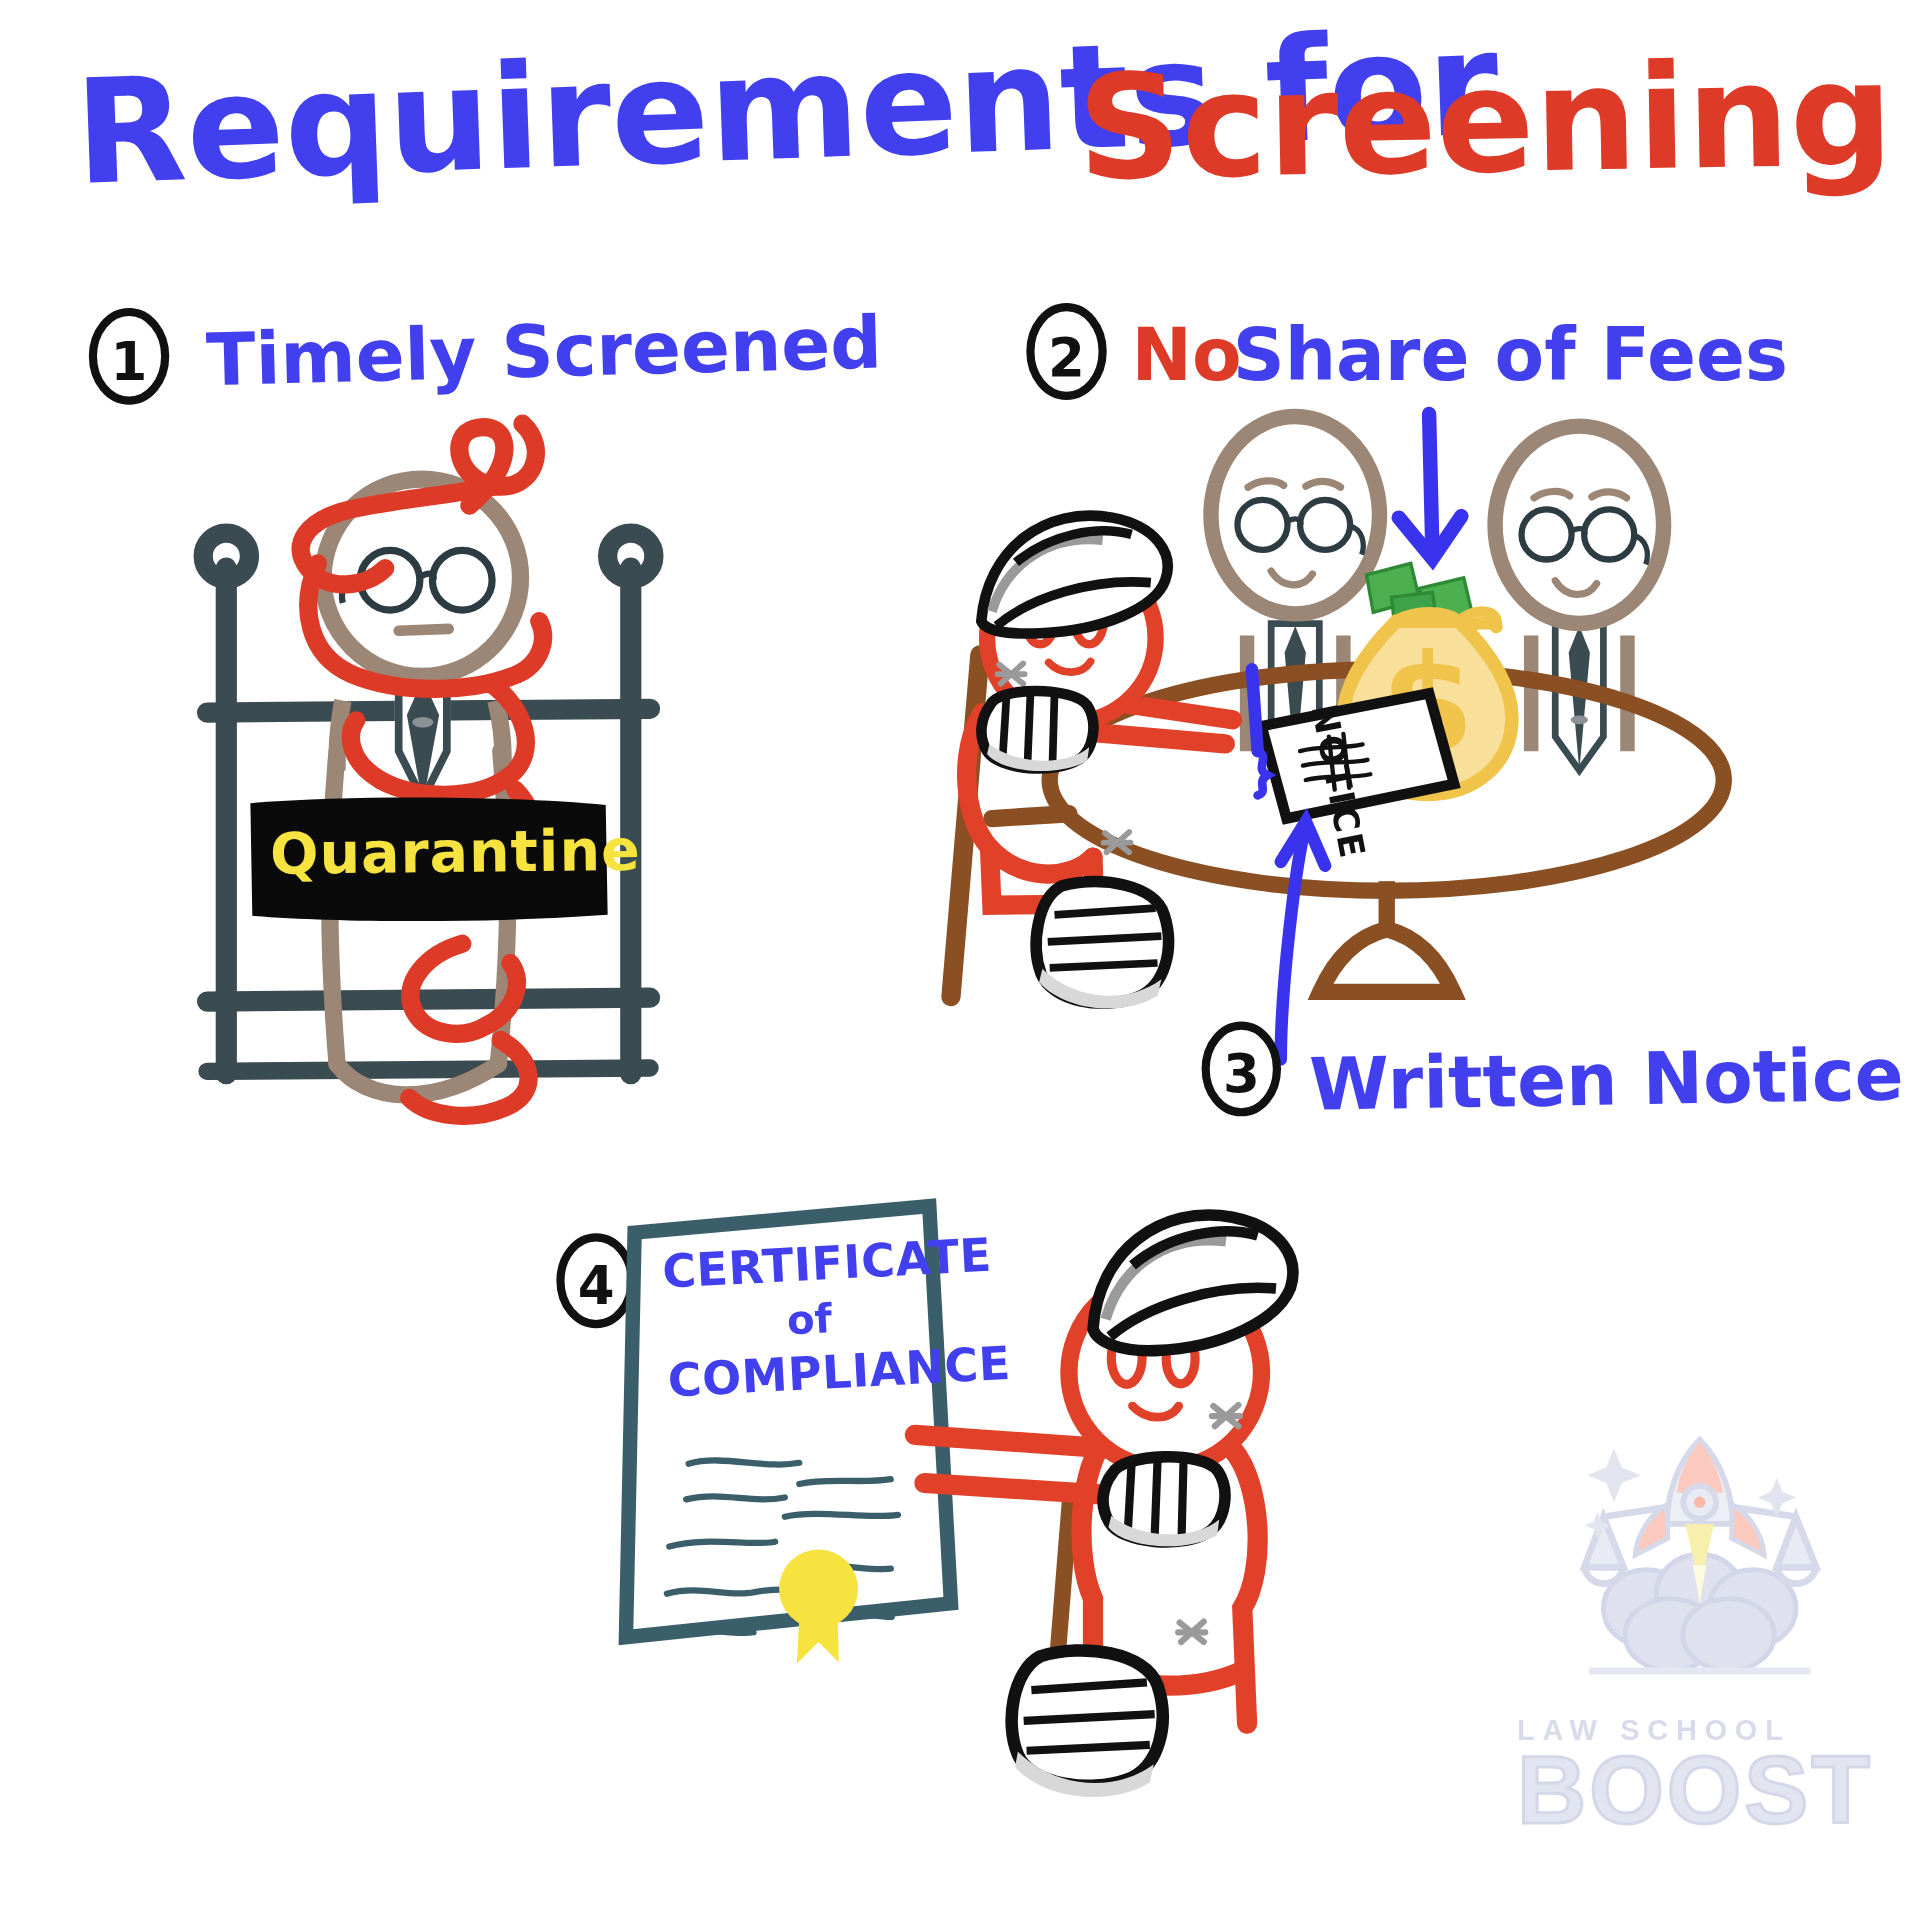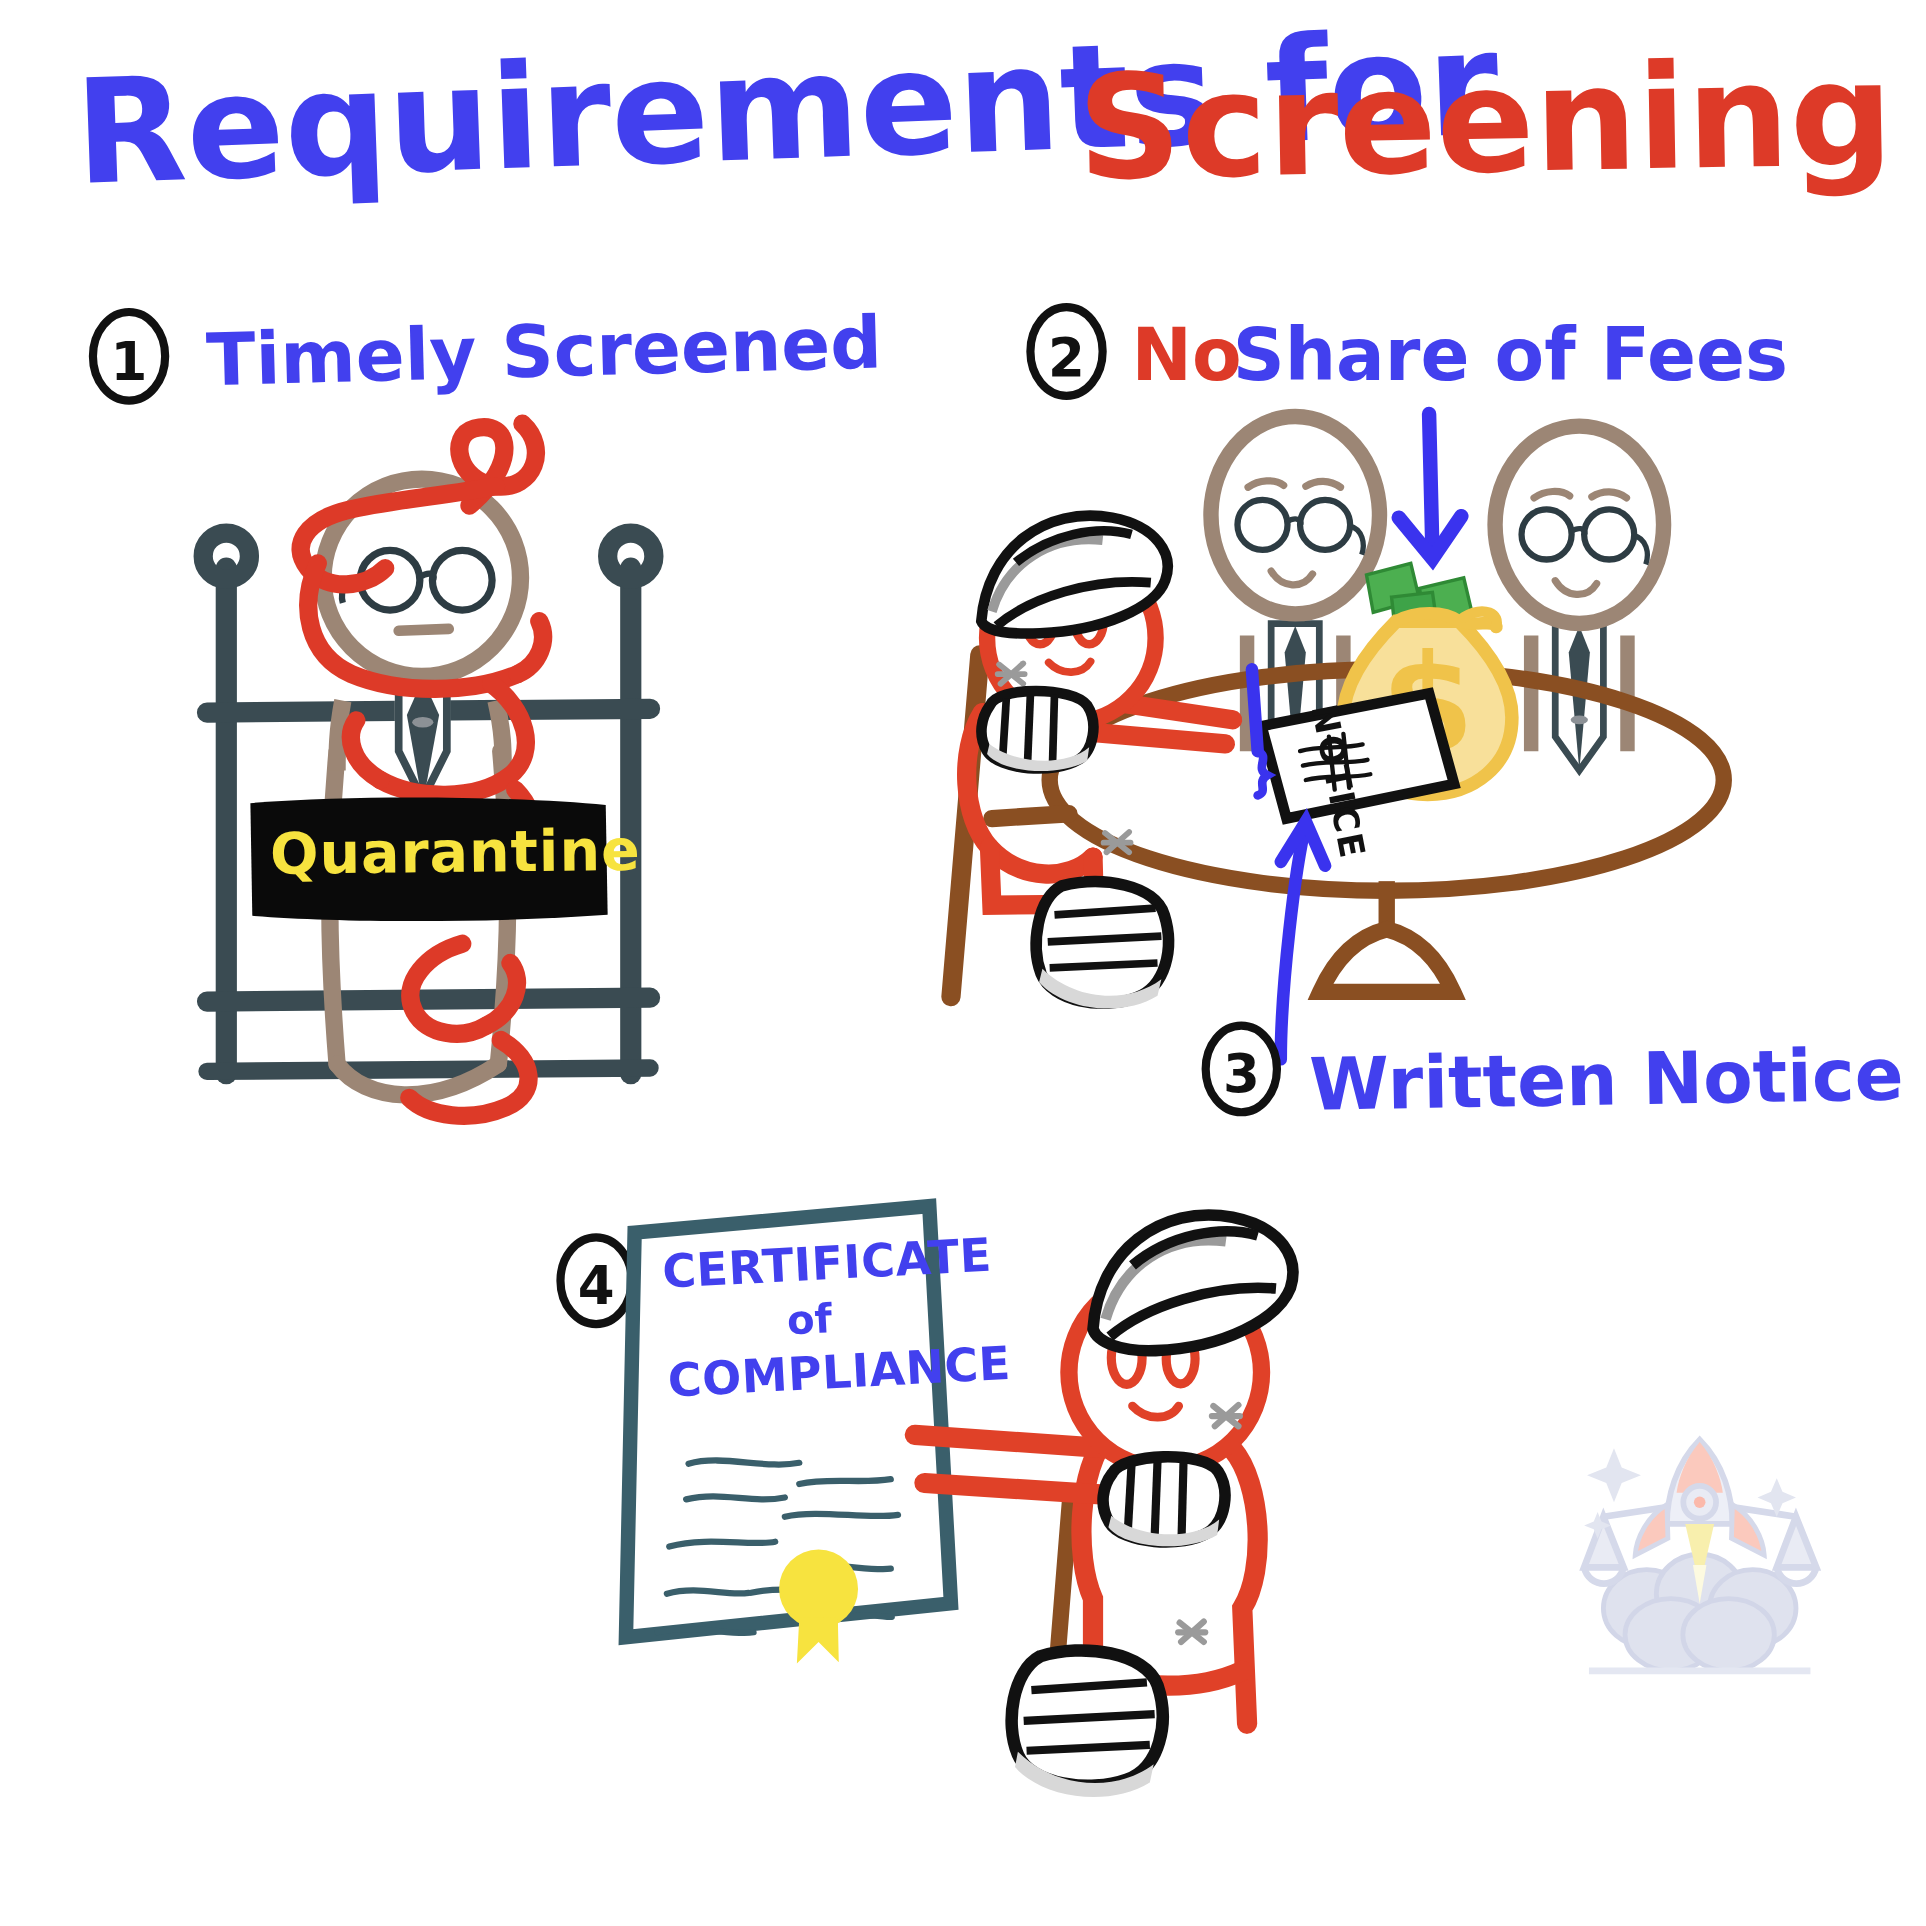--- a/index.html
+++ b/index.html
@@ -369,15 +369,20 @@
   <div style="position:absolute;left:1343px;top:701px;transform:rotate(79deg);transform-origin:left top;pointer-events:none;">
     <span style="font-family:'DejaVu Sans',sans-serif;font-weight:700;font-size:35px;color:#111;letter-spacing:1.9px;">NOTICE</span>
   </div>
 
   <div style="position:absolute;left:665px;top:1242px;width:260px;text-align:left;transform:rotate(-3deg);pointer-events:none;">
     <div class="certtxt" style="font-size:46px;color:#4240ee;line-height:1.02;letter-spacing:0.5px;">CERTIFICATE</div>
     <div class="certtxt" style="font-size:40px;color:#4240ee;text-align:center;margin:7.7px 0 0 29px;">of</div>
     <div class="certtxt" style="font-size:46px;color:#4240ee;line-height:1.02;margin-top:8.7px;letter-spacing:0.5px;">COMPLIANCE</div>
   </div>
 
+  <div style="position:absolute;left:1517px;top:1714px;width:385px;pointer-events:none;">
+    <div class="wm" style="font-size:29px;letter-spacing:7.7px;color:#d7dbea;">LAW SCHOOL</div>
+    <div class="wm" style="font-size:96px;letter-spacing:2.9px;color:#e2e5f0;line-height:1;margin-top:-4.8px;
+                           -webkit-text-stroke:2.9px #d3d7e8;">BOOST</div>
+  </div>
 
 </div>
 
 
 </body></html>

